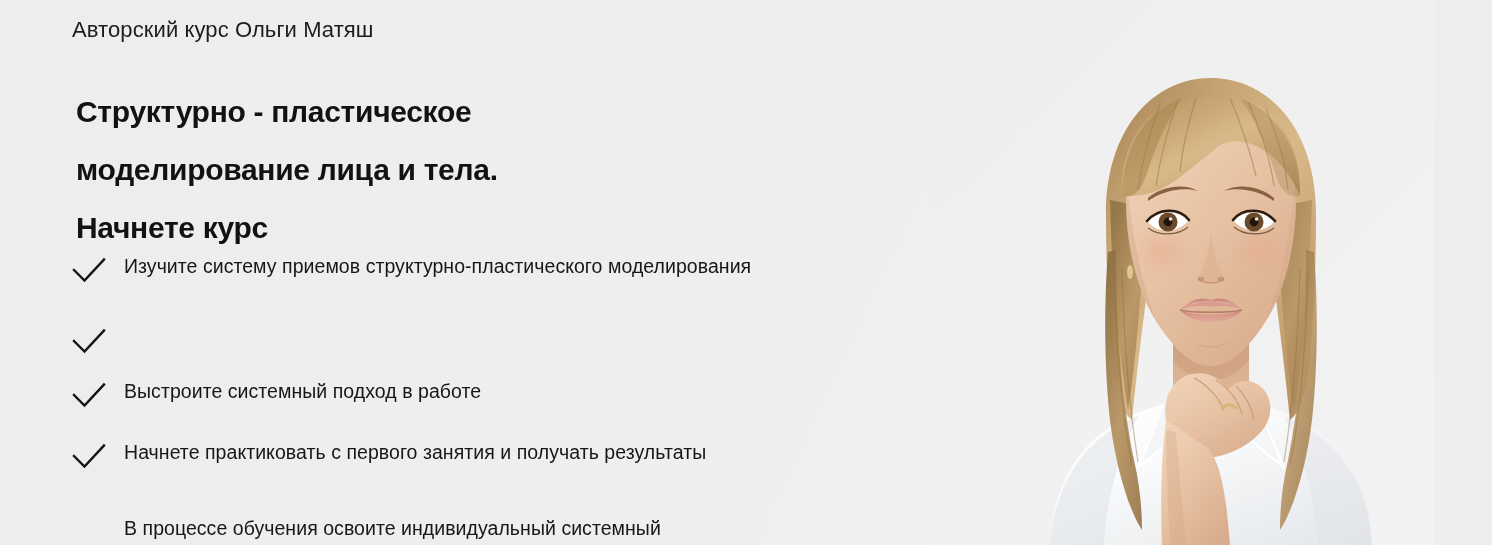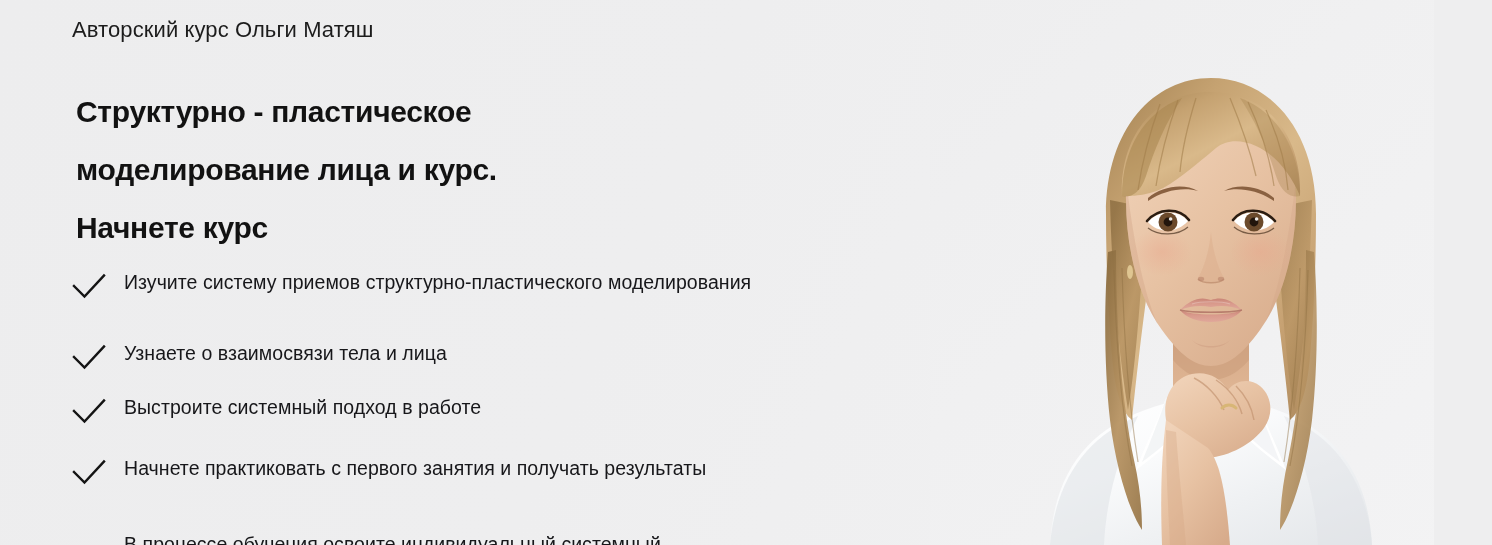--- a/index.html
+++ b/index.html
@@ -104,21 +104,21 @@
     color: #17171a;
     font-weight: 400;
     letter-spacing: 0.05px;
   }
   .benefit-text .bt-line {
     display: block;
     white-space: nowrap;
   }
 
   
-  .benefit-item:nth-child(1) { margin-top: 16px; }
+  .benefit-item:nth-child(1) { margin-top: 0px; }
   .benefit-item:nth-child(2) { margin-top: 21px; }
   .benefit-item:nth-child(3) { }
   .benefit-item:nth-child(4) { margin-top: 11px; }
   .benefit-item:nth-child(5) { margin-top: 26px; }
 
   
   .portrait-wrap {
     position: absolute;
     left: 930px;
     top: 0;
@@ -139,21 +139,21 @@
 <body>
 
 <div id="hero">
 
   <div class="text-col">
 
     <div class="eyebrow">Авторский курс Ольги Матяш</div>
 
     <h1 class="headline">
       <span class="hl-line">Структурно - пластическое</span>
-      <span class="hl-line">моделирование лица и курс.</span>
+      <span class="hl-line">моделирование лица и тела.</span>
       <span class="hl-line">Начнете курс</span>
     </h1>
 
     <ul class="benefits">
 
       <li class="benefit-item">
         <span class="check-icon">
           <svg viewBox="0 0 34 26" xmlns="http://www.w3.org/2000/svg" aria-hidden="true">
             <path d="M2 13 L12.5 23.5 L32 2.5" fill="none" stroke="#141414" stroke-width="2.4" stroke-linecap="square" stroke-linejoin="miter"></path>
           </svg>
@@ -161,23 +161,20 @@
         <span class="benefit-text">
           <span class="bt-line">Изучите систему приемов структурно-пластического моделирования</span>
         </span>
       </li>
 
       <li class="benefit-item">
         <span class="check-icon">
           <svg viewBox="0 0 34 26" xmlns="http://www.w3.org/2000/svg" aria-hidden="true">
             <path d="M2 13 L12.5 23.5 L32 2.5" fill="none" stroke="#141414" stroke-width="2.4" stroke-linecap="square" stroke-linejoin="miter"></path>
           </svg>
-        </span>
-        <span class="benefit-text">
-          <span class="bt-line">Узнаете о взаимосвязи тела и лица</span>
         </span>
       </li>
 
       <li class="benefit-item">
         <span class="check-icon">
           <svg viewBox="0 0 34 26" xmlns="http://www.w3.org/2000/svg" aria-hidden="true">
             <path d="M2 13 L12.5 23.5 L32 2.5" fill="none" stroke="#141414" stroke-width="2.4" stroke-linecap="square" stroke-linejoin="miter"></path>
           </svg>
         </span>
         <span class="benefit-text">

